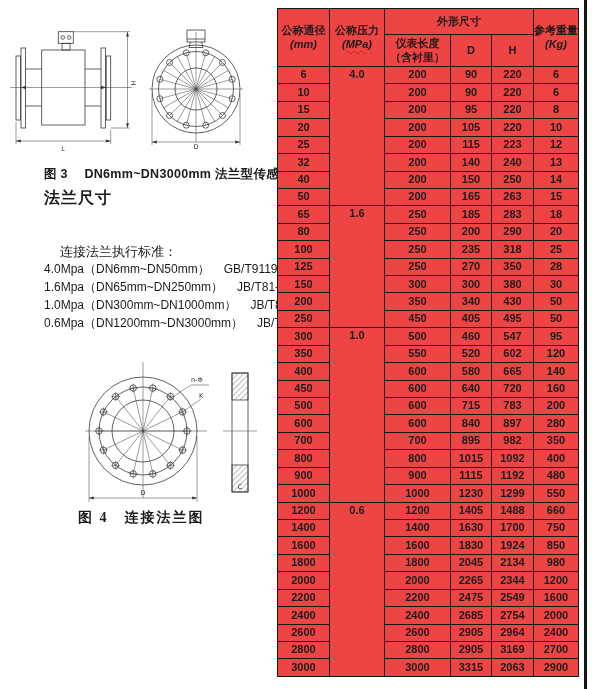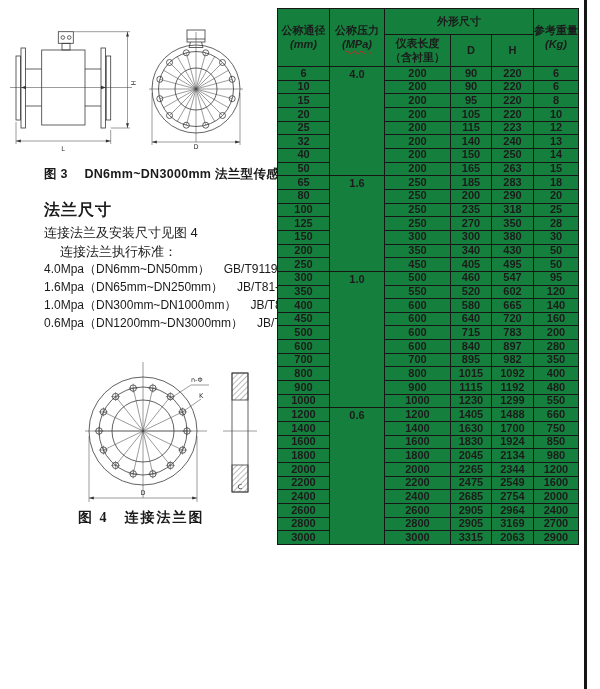--- a/index.html
+++ b/index.html
@@ -11,22 +11,22 @@
   .section-heading{font-size:16px;font-weight:bold;letter-spacing:1px;}
   .body-line{font-size:13px;white-space:nowrap;}
   .std-line{font-size:12px;white-space:nowrap;}
   .std-line .code{margin-left:14px;}
   .fig4-caption{font-size:14px;font-weight:bold;letter-spacing:2px;font-family:Liberation Serif, serif;}
   
   svg .ln{stroke:#3a3a3a;stroke-width:0.8;fill:none;}
   svg .thin{stroke:#4a4a4a;stroke-width:0.55;fill:none;}
   svg .lbl{fill:#333;font-size:6.5px;font-family:"DejaVu Sans",sans-serif;}
   
-  table.dim{position:absolute;left:277px;top:8px;width:301px;height:537px;
-            border-collapse:collapse;table-layout:fixed;background:#15803d;padding-left:44px;}
+  table.dim{position:absolute;left:277px;top:8px;width:301px;height:669px;
+            border-collapse:collapse;table-layout:fixed;background:#ef4444;padding-left:44px;}
   table.dim,table.dim th,table.dim td{border:1.5px solid #161616;}
   table.dim th{font-size:11px;font-weight:bold;text-align:center;vertical-align:middle;
                padding:0;line-height:1.25;}
   table.dim td{font-size:11px;font-weight:bold;text-align:center;vertical-align:middle;
                padding:0;line-height:1.05;}
   table.dim td.pn{vertical-align:top;padding-top:2px;}
   .unit{font-weight:bold;font-style:italic;}
   .wavy{text-decoration:underline;text-decoration-style:wavy;text-decoration-color:#cf2020;
         text-decoration-thickness:1px;text-underline-offset:2px;}
   .page-edge-line{position:absolute;top:0;width:3px;height:689px;background:#151515;}
@@ -120,22 +120,21 @@
       <line class="thin" x1="232" y1="85" x2="232" y2="137"></line>
       <line class="thin" x1="144" y1="134" x2="232" y2="134"></line>
       <polygon fill="#333" points="144,134 148.8,132.5 148.8,135.5"></polygon>
       <polygon fill="#333" points="232,134 227.2,132.5 227.2,135.5"></polygon>
       <text class="lbl" x="188" y="141" text-anchor="middle">D</text>
     </g>
   </svg>
 
   <div class="abs fig-caption" style="left:44px;top:166px;">图 3　 DN6mm~DN3000mm 法兰型传感器外形图</div>
 
-  <div class="abs section-heading" style="left:44px;top:200px;">法兰尺寸</div>
-  <div class="abs body-line" style="left:44px;top:224px;">连接法兰及安装尺寸见图 4</div>
+  <div class="abs section-heading" style="left:44px;top:188px;">法兰尺寸</div>
   <div class="abs body-line" style="left:60px;top:243px;">连接法兰执行标准：</div>
 
   <div class="abs std-line" style="left:44px;top:261px;">
     <span>4.0Mpa（DN6mm~DN50mm）</span><span class="code">GB/T9119-2000</span>
   </div>
   <div class="abs std-line" style="left:44px;top:279px;">
     <span>1.6Mpa（DN65mm~DN250mm）</span><span class="code">JB/T81-94</span>
   </div>
   <div class="abs std-line" style="left:44px;top:297px;">
     <span>1.0Mpa（DN300mm~DN1000mm）</span><span class="code">JB/T81-94</span>

